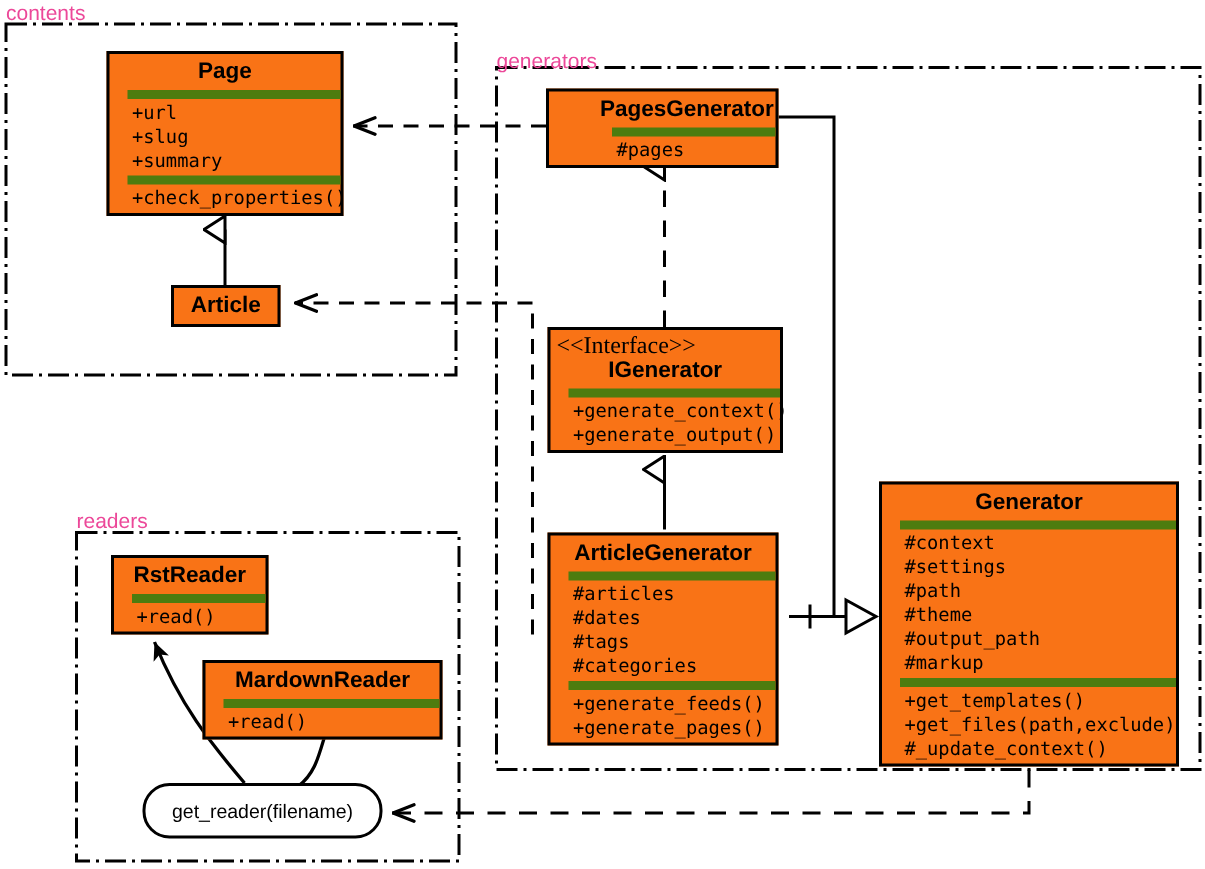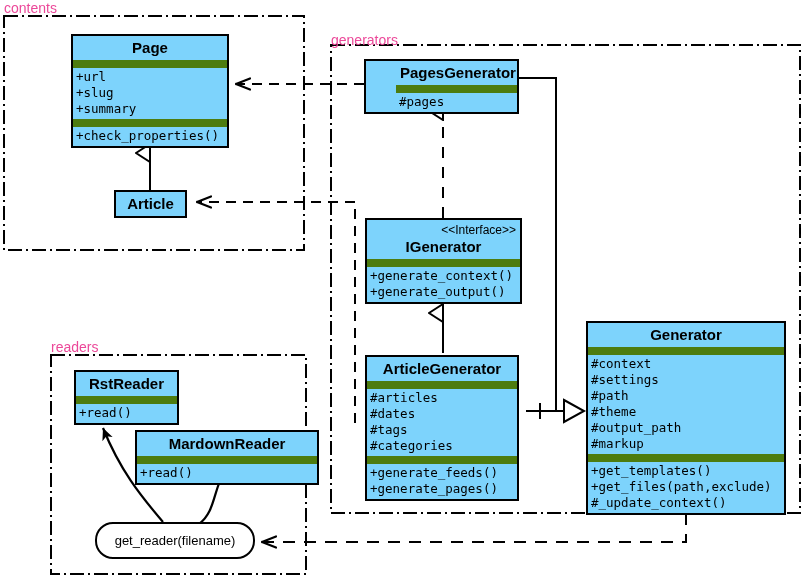--- a/index.html
+++ b/index.html
@@ -28,42 +28,43 @@
     font-family: "Liberation Sans", sans-serif;
     font-size: 14px;
     color: #ec4899;
     white-space: nowrap;
     letter-spacing: 0px;
   }
   .umlbox {
     position: absolute;
     box-sizing: border-box;
     border: 2px solid #000;
-    background: #7dd3fc;
+    background: #f97316;
   }
   .umlbox .hdr {
     box-sizing: border-box;
     text-align: center;
     font-family: "Liberation Sans", sans-serif;
     font-weight: bold;
     font-size: 15px;
     color: #000;
     padding: 3px 4px 4px 4px;
     line-height: 17px;
   }
   .umlbox .stereo {
     display: block;
-    font-family: Liberation Sans, sans-serif;
+    font-family: Liberation Serif, serif;
     font-weight: normal;
-    font-size: 12px;
+    font-size: 16px;
     line-height: 15px;
-    text-align: right;
+    text-align: left;
   }
   .umlbox .sep {
-    border-top: 8px solid #4d7c0f;
+    border-top: 6px solid #4d7c0f;
+    margin-left: 12px;
   }
   .umlbox .compartment {
     box-sizing: border-box;
     padding: 1px 0 2px 3px;
     font-family: "DejaVu Sans Mono", monospace;
     font-size: 12.5px;
     line-height: 16px;
     color: #000;
     white-space: nowrap;
   }
@@ -222,21 +223,21 @@
     </div>
   </div>
 
   <div class="umlbox" style="left:74px; top:370px; width:105px;">
     <div class="hdr">RstReader</div>
     <div class="compartment sep">
       <div>+read()</div>
     </div>
   </div>
 
-  <div class="umlbox" style="left:135px; top:430px; width:184px;">
+  <div class="umlbox" style="left:135px; top:440px; width:160px;">
     <div class="hdr">MardownReader</div>
     <div class="compartment sep">
       <div>+read()</div>
     </div>
   </div>
 
   <div class="fnbox" style="left:95px; top:522px; width:160px; height:37px;border-radius:18px;">
     <span>get_reader(filename)</span>
   </div>
 

